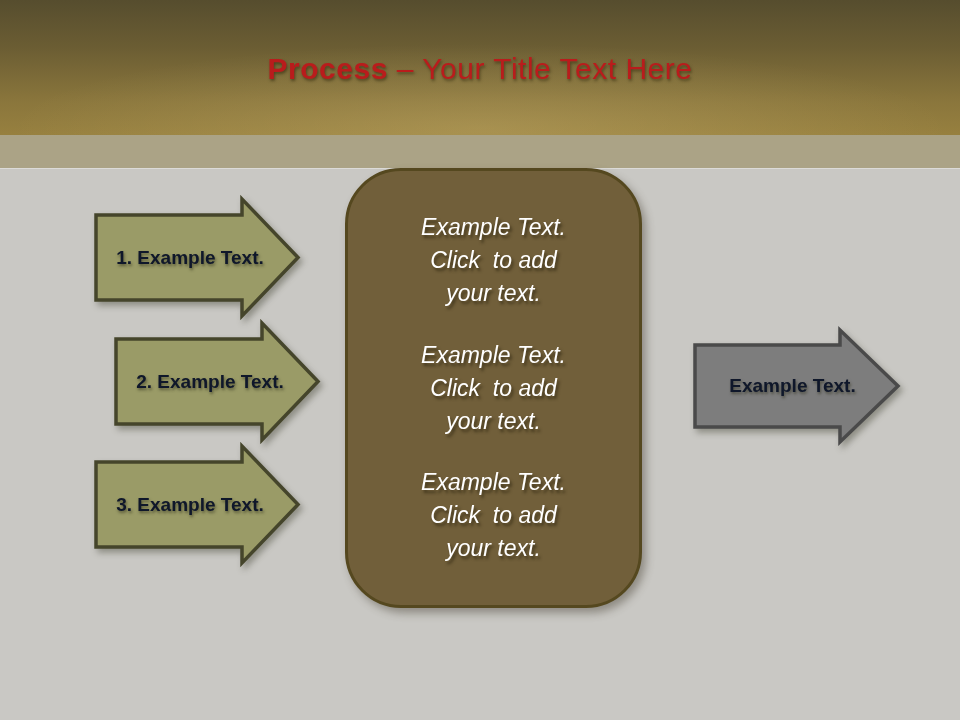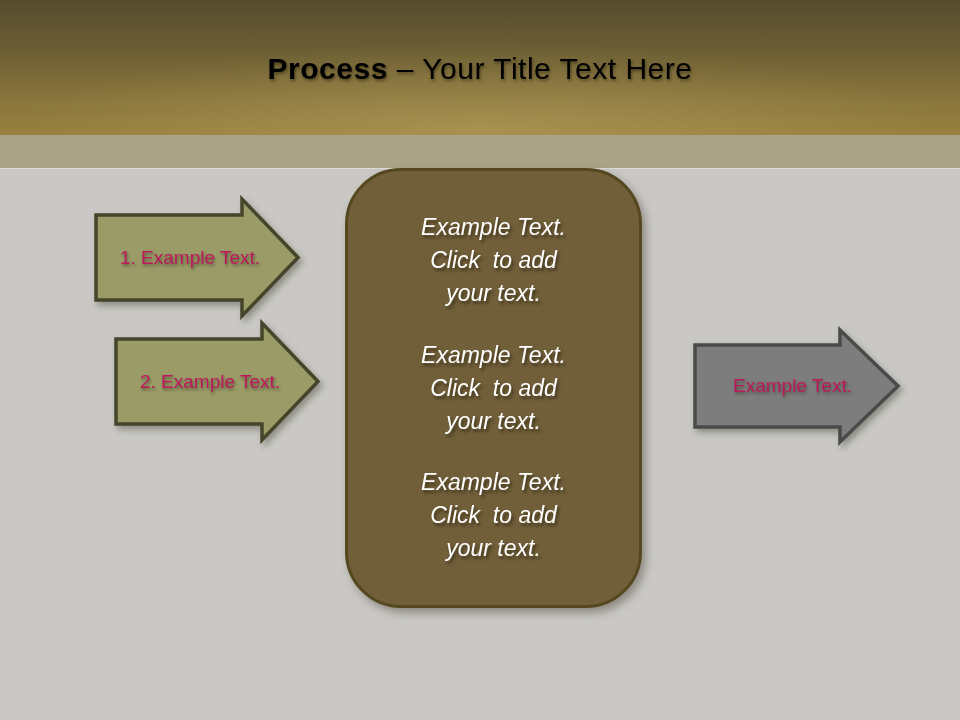--- a/index.html
+++ b/index.html
@@ -28,21 +28,21 @@
     left: 0; top: 135px;
     width: 960px; height: 33px;
     background: #aba386;
     box-shadow: 0 1px 0 rgba(255,255,255,0.35);
   }
   .title {
     position: absolute;
     left: 0; top: 52px;
     width: 960px;
     text-align: center;
-    color: #000000;
+    color: #b91c1c;
     font-size: 30px;
     letter-spacing: 0.5px;
     text-shadow: 1px 2px 3px rgba(40,35,10,0.55);
     white-space: nowrap;
   }
   .title .emph { font-weight: bold; }
   .title .rest { font-weight: normal; margin-left: 9px; }
 
   
   .arrow {
@@ -54,24 +54,25 @@
     overflow: visible;
     filter: drop-shadow(3px 4px 3px rgba(70,70,55,0.45));
   }
   .arrow-label {
     position: absolute;
     left: 0; top: 0;
     width: 188px; height: 117px;
     display: flex;
     align-items: center;
     justify-content: center;
-    color: #be185d;
+    color: #0f172a;
     font-size: 19px;
     text-shadow: 1px 2px 3px rgba(45,45,25,0.6);
     white-space: nowrap;
+    font-weight: bold;
   }
   .arrow-1 { left: 96px; top: 199px; }
   .arrow-2 { left: 96px; top: 323px; margin-left: 20px; }
   .arrow-3 { left: 96px; top: 446px; }
 
   
   .center-box {
     position: absolute;
     left: 345px; top: 168px;
     width: 297px; height: 440px;
@@ -125,20 +126,26 @@
     <div class="arrow-label">1. Example Text.</div>
   </div>
 
   <div class="arrow arrow-2">
     <svg width="202" height="117" viewBox="0 0 202 117">
       <polygon points="0,16 146,16 146,0 202,58.5 146,117 146,101 0,101" fill="#9a9b67" stroke="#45452b" stroke-width="3.5" stroke-linejoin="miter"></polygon>
     </svg>
     <div class="arrow-label">2. Example Text.</div>
   </div>
 
+  <div class="arrow arrow-3">
+    <svg width="202" height="117" viewBox="0 0 202 117">
+      <polygon points="0,16 146,16 146,0 202,58.5 146,117 146,101 0,101" fill="#9a9b67" stroke="#45452b" stroke-width="3.5" stroke-linejoin="miter"></polygon>
+    </svg>
+    <div class="arrow-label">3. Example Text.</div>
+  </div>
 
   <div class="center-box">
     <p class="center-block">Example Text.
 Click  to add
 your text.</p>
     <p class="center-block">Example Text.
 Click  to add
 your text.</p>
     <p class="center-block">Example Text.
 Click  to add

